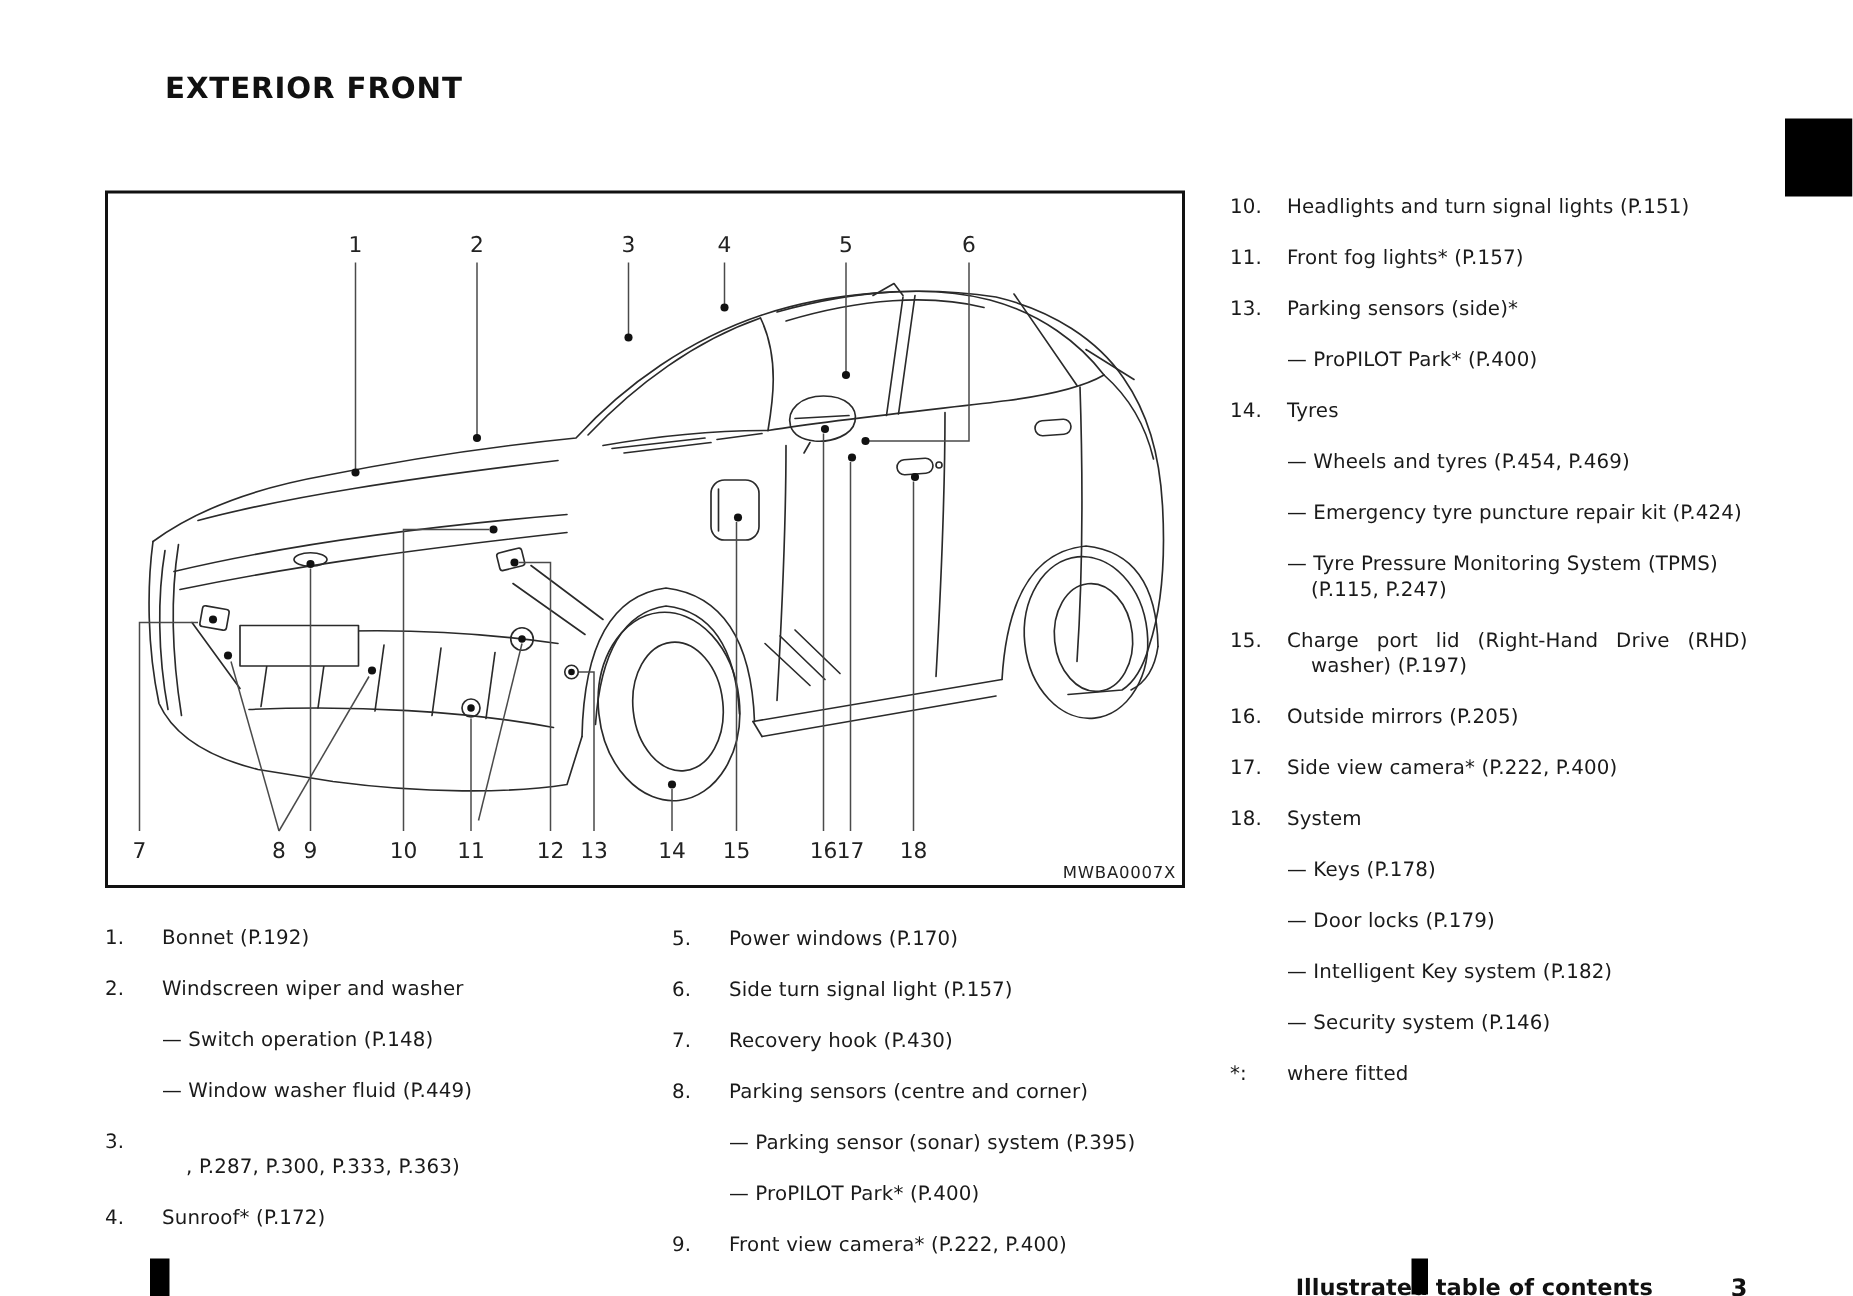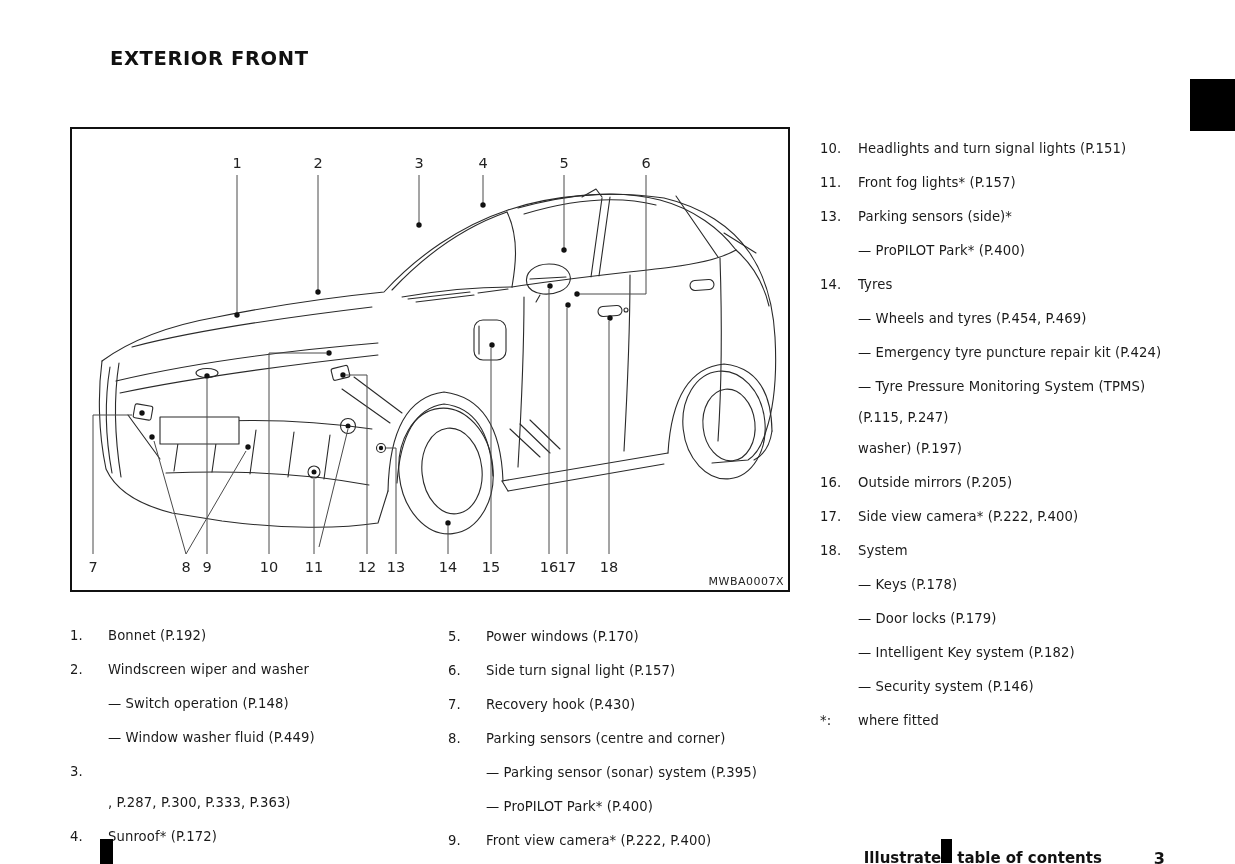--- a/index.html
+++ b/index.html
@@ -13,22 +13,22 @@
     font-size:19.5px;font-weight:bold;letter-spacing:0.6px;color:#111;margin-left:40px;
   }
   .chapter-tab{position:absolute;left:1190px;top:79px;width:45px;height:52px;background:#000;}
   .figure-box{
     position:absolute;left:70px;top:127px;width:720px;height:465px;
     border:2px solid #111;box-sizing:border-box;background:#fff;
   }
   .figure-box svg{display:block;}
   .col{position:absolute;font-size:13.2px;letter-spacing:0.1px;}
   .row{display:flex;margin-top:19px;line-height:15px;}
-  .row:first-child{margin-top:12px;}
-  .row.cont{margin-top:16px;}
+  .row:first-child{margin-top:2px;}
+  .row.cont{margin-top:2px;gap:16px;}
   .num{flex:0 0 38px;}
   .txt{flex:1;}
   .row.jlast .txt{text-align:justify;text-align-last:justify;}
   .col-right{left:820px;top:129px;width:345px;}
   .col-left{left:70px;top:616px;width:372px;}
   .col-mid{left:448px;top:617px;width:332px;}
   .footer{
     position:absolute;top:849px;right:70px;display:flex;align-items:flex-start;
     font-weight:bold;font-size:15px;color:#111;gap:30px;
   }
@@ -242,20 +242,24 @@
       <span class="txt">— Emergency tyre puncture repair kit (P.424)</span>
     </div>
   <div class="row">
       <span class="num"></span>
       <span class="txt">— Tyre Pressure Monitoring System (TPMS)</span>
     </div>
   <div class="row cont">
       <span class="num"></span>
       <span class="txt">(P.115, P.247)</span>
     </div>
+  <div class="row jlast">
+      <span class="num">15.</span>
+      <span class="txt">Charge port lid (Right-Hand Drive (RHD)</span>
+    </div>
   <div class="row cont">
       <span class="num"></span>
       <span class="txt">washer) (P.197)</span>
     </div>
   <div class="row">
       <span class="num">16.</span>
       <span class="txt">Outside mirrors (P.205)</span>
     </div>
   <div class="row">
       <span class="num">17.</span>

